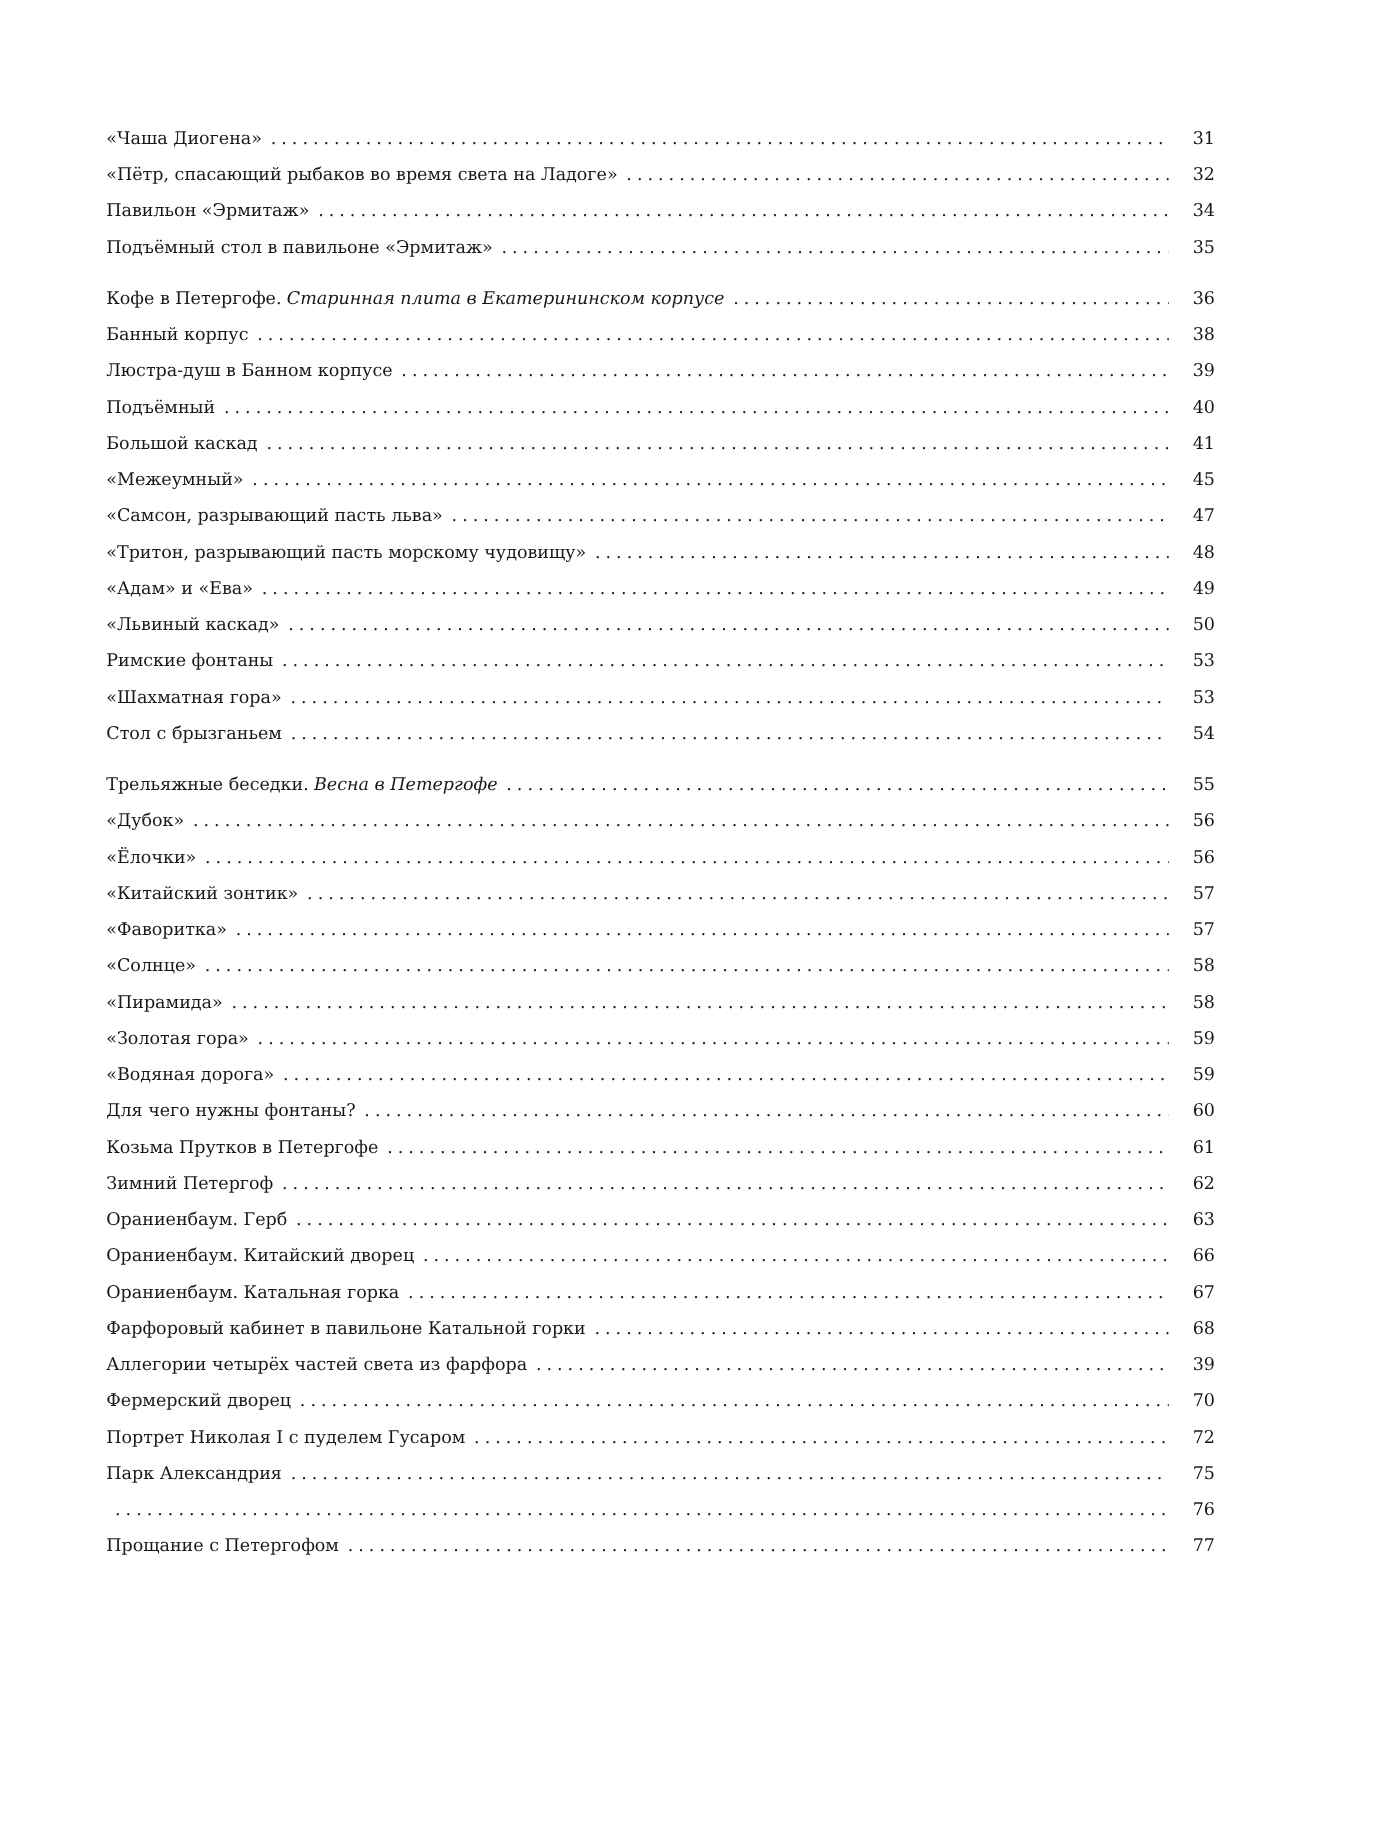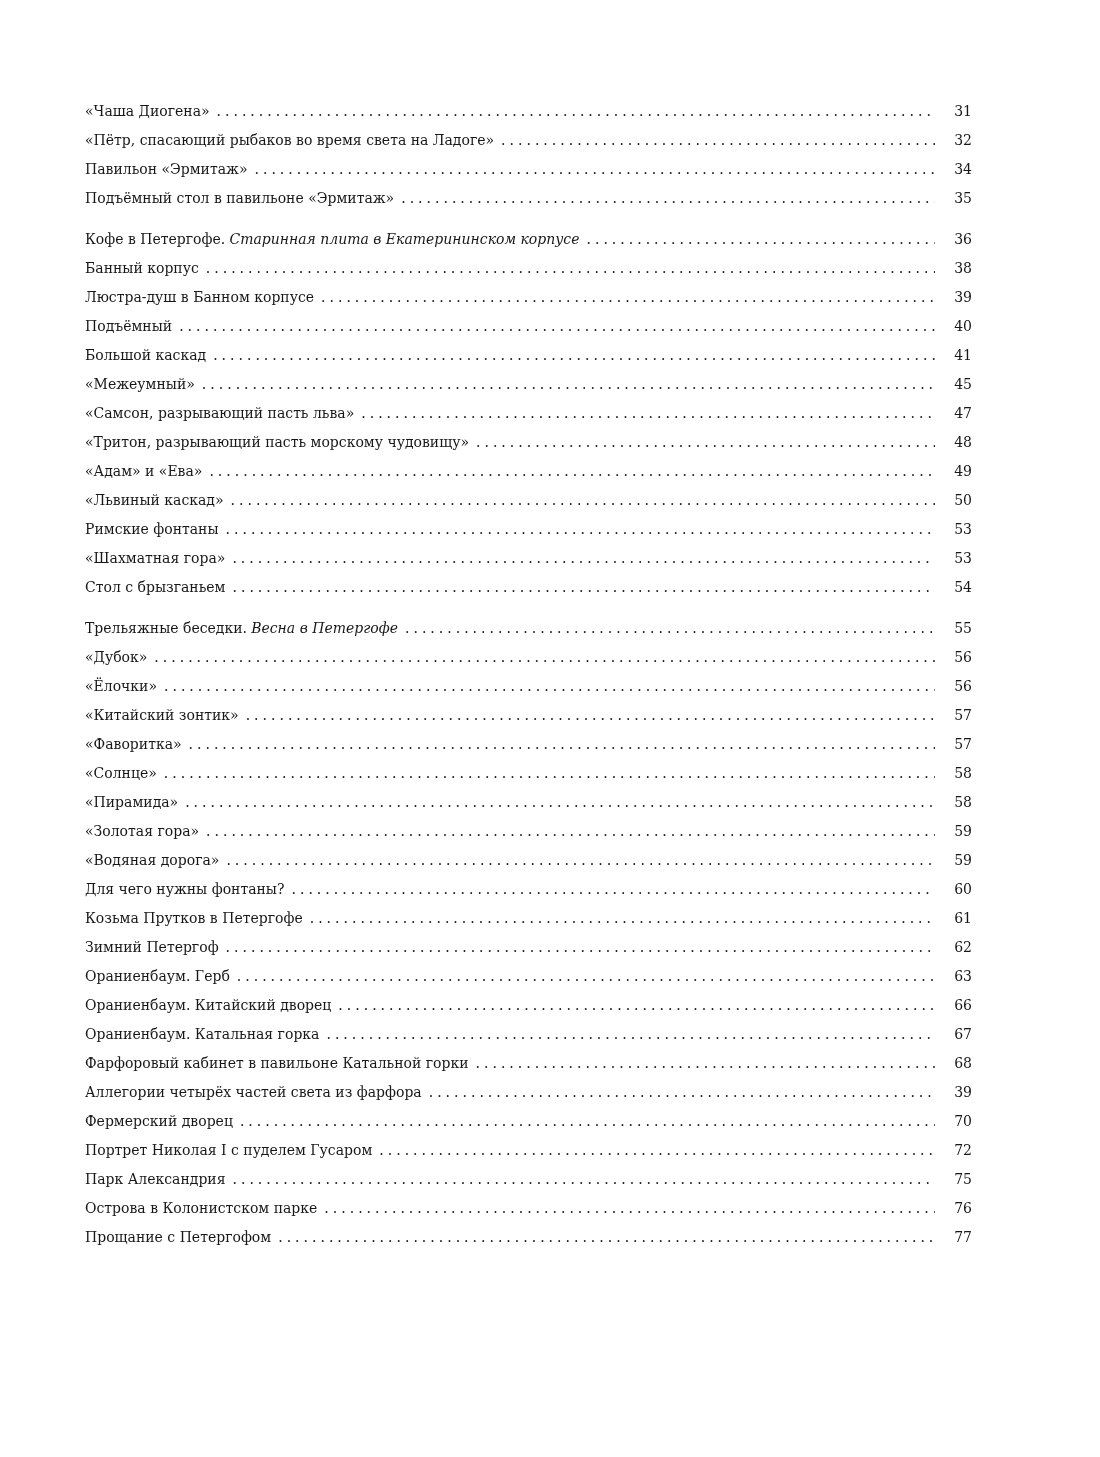--- a/index.html
+++ b/index.html
@@ -316,21 +316,20 @@
   </div>
 
   <div class="toc-line">
     <span class="toc-title">Парк Александрия</span>
     <span class="toc-title-italic"></span>
     <span class="leader"></span>
     <span class="page-num">75</span>
   </div>
 
   <div class="toc-line">
-    <span class="toc-title">Острова в Колонистском парке</span>
     <span class="toc-title-italic"></span>
     <span class="leader"></span>
     <span class="page-num">76</span>
   </div>
 
   <div class="toc-line">
     <span class="toc-title">Прощание с Петергофом</span>
     <span class="toc-title-italic"></span>
     <span class="leader"></span>
     <span class="page-num">77</span>

